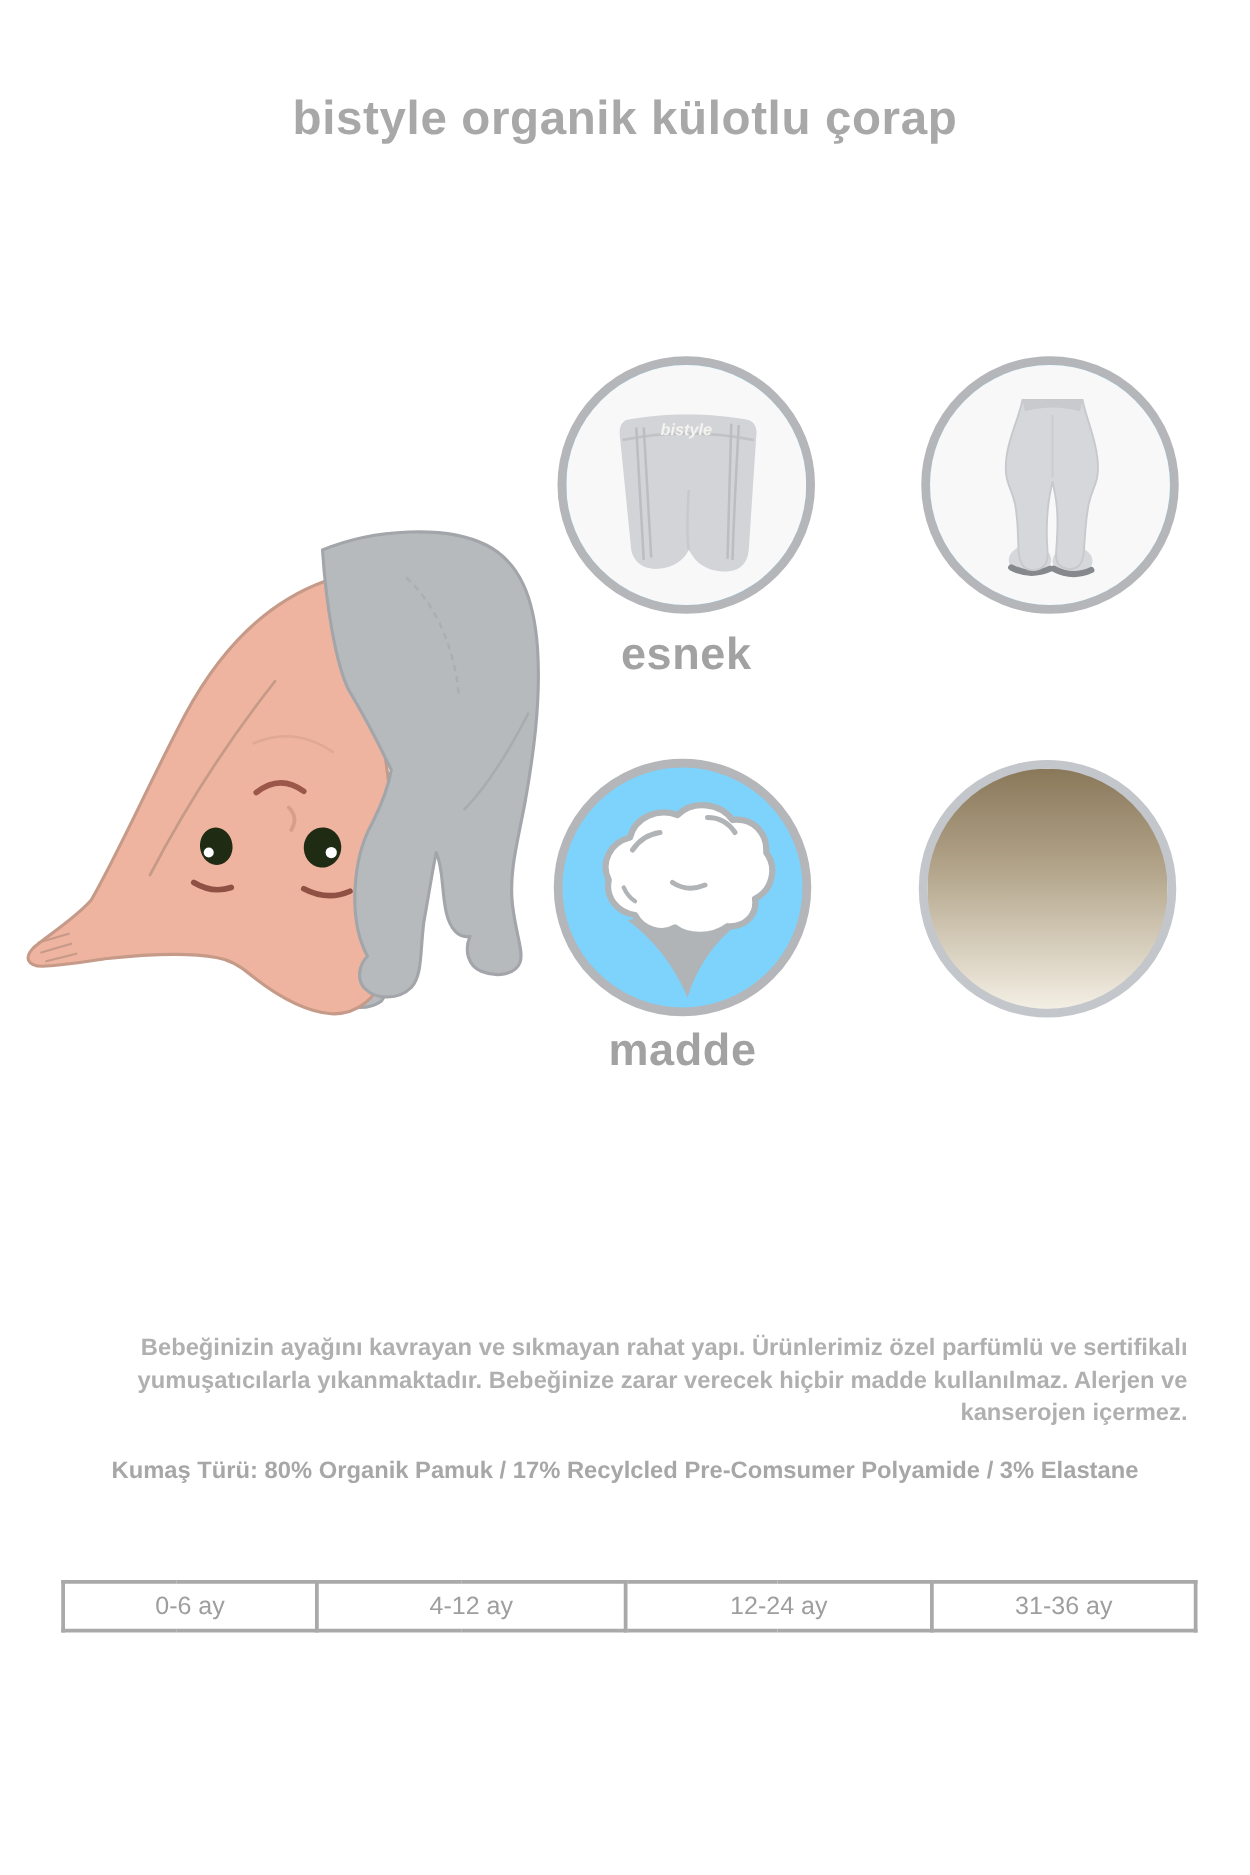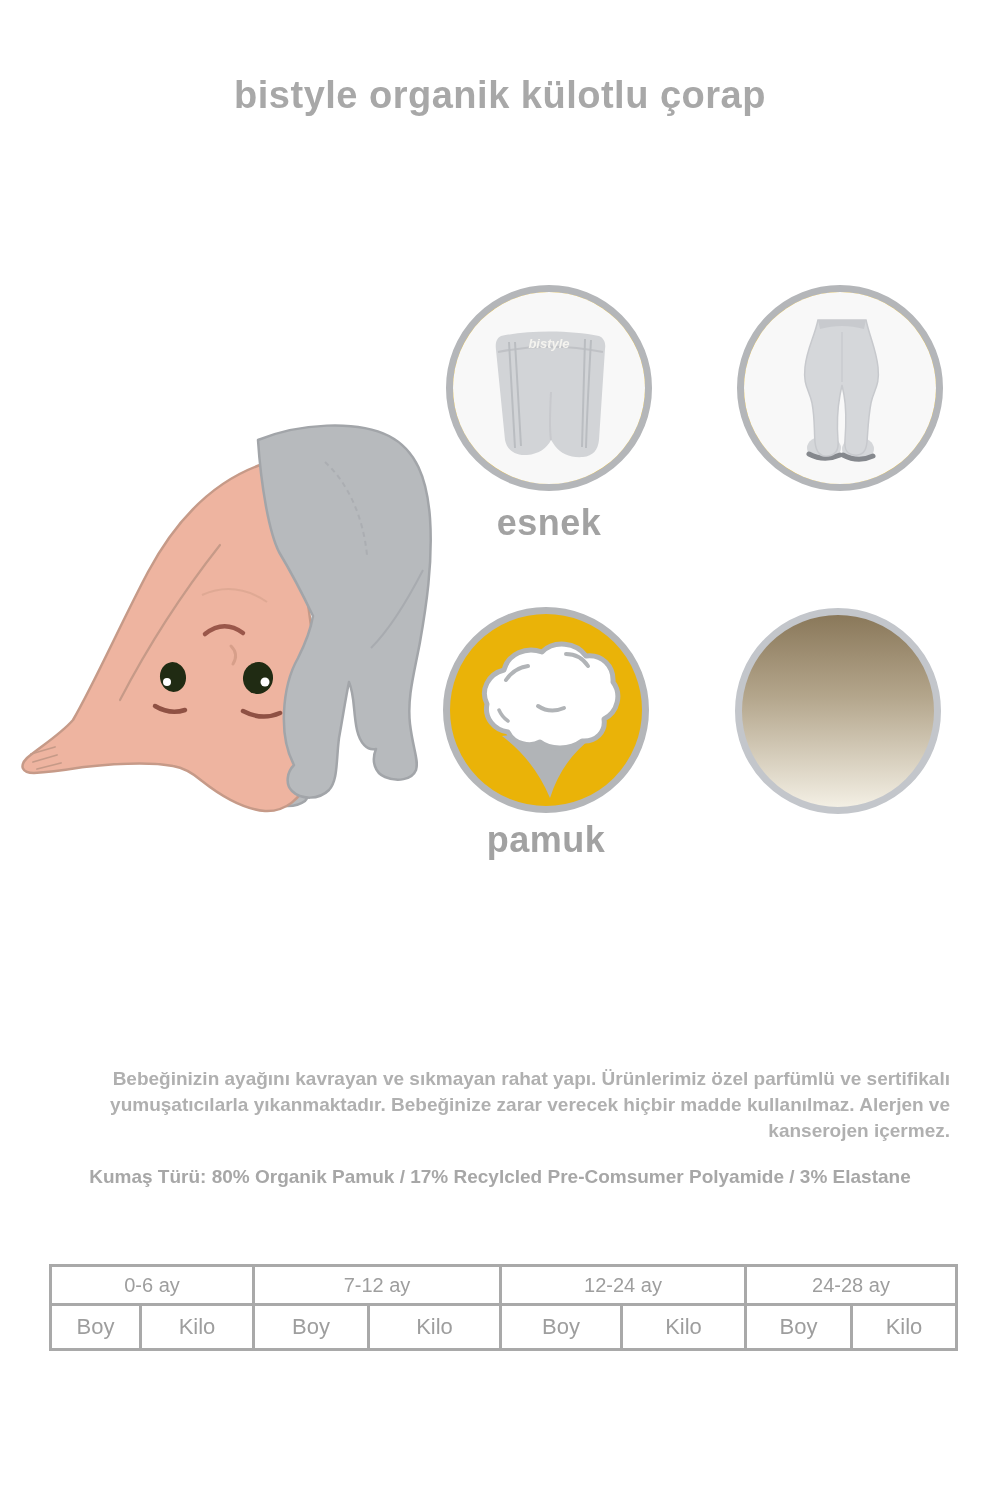--- a/index.html
+++ b/index.html
@@ -9,21 +9,21 @@
   }
   .abs{position:absolute;}
   
   #title{
     left:0;top:74px;width:1000px;text-align:center;
     font-size:38px;font-weight:bold;color:#a8a8a8;letter-spacing:.5px;
   }
   
   .feature-circle{
     width:206px;height:206px;border-radius:50%;
-    border:7px solid #b4b6b9;background:#eab308;box-sizing:border-box;overflow:hidden;
+    border:7px solid #b4b6b9;background:#7dd3fc;box-sizing:border-box;overflow:hidden;
   }
   .feature-circle svg{display:block;width:100%;height:100%;}
   #circle-esnek{left:446px;top:285px;}
   #circle-kaymaz{left:737px;top:285px;}
   #circle-pamuk{left:443px;top:607px;}
   #circle-renk{left:735px;top:608px;border-color:#c3c6cb;background:#eee;}
   .feature-label{
     width:206px;text-align:center;font-size:36px;font-weight:bold;color:#a2a2a2;letter-spacing:.5px;
   }
   #label-esnek{left:446px;top:502px;}
@@ -135,49 +135,39 @@
       <path d="M56,66 Q64,54 78,52" fill="none" stroke="#b1b4b7" stroke-width="4" stroke-linecap="round"></path>
       <path d="M116,40 Q130,40 138,52" fill="none" stroke="#b1b4b7" stroke-width="4" stroke-linecap="round"></path>
       <path d="M88,92 Q100,100 114,94" fill="none" stroke="#b1b4b7" stroke-width="4" stroke-linecap="round"></path>
       <path d="M49,96 Q52,103 58,107" fill="none" stroke="#b1b4b7" stroke-width="3.5" stroke-linecap="round"></path>
     </svg>
   </div>
 
   <div id="circle-renk" class="abs feature-circle" style="background: linear-gradient(rgb(138, 120, 90) 0%, rgb(179, 165, 139) 42%, rgb(243, 239, 228) 100%);"></div>
 
   <div id="label-esnek" class="abs feature-label">esnek</div>
-  <div id="label-pamuk" class="abs feature-label">pamuk</div>
+  <div id="label-pamuk" class="abs feature-label">madde</div>
 
   <div id="description" class="abs">Bebeğinizin ayağını kavrayan ve sıkmayan rahat yapı. Ürünlerimiz özel parfümlü ve sertifikalı yumuşatıcılarla yıkanmaktadır. Bebeğinize zarar verecek hiçbir madde kullanılmaz. Alerjen ve kanserojen içermez.</div>
   <div id="fabric-info" class="abs">Kumaş Türü: 80% Organik Pamuk / 17% Recylcled Pre-Comsumer Polyamide / 3% Elastane</div>
 
   <table id="size-table" class="abs">
     <colgroup>
       <col style="width:90px">
         <col style="width:113px">
         <col style="width:115px">
         <col style="width:132px">
       <col style="width:121px">
         <col style="width:124px">
         <col style="width:106px">
         <col style="width:105px">
     </colgroup>
     <tbody>
       <tr class="age-row">
         <td colspan="2">0-6 ay</td>
-        <td colspan="2">7-12 ay</td>
+        <td colspan="2">4-12 ay</td>
         <td colspan="2">12-24 ay</td>
-        <td colspan="2">24-28 ay</td>
-      </tr>
-      <tr class="sub-row">
-        <td>Boy</td>
-        <td>Kilo</td>
-        <td>Boy</td>
-        <td>Kilo</td>
-        <td>Boy</td>
-        <td>Kilo</td>
-        <td>Boy</td>
-        <td>Kilo</td>
+        <td colspan="2">31-36 ay</td>
       </tr>
     </tbody>
   </table>
 
 </div>
 
 </body></html>

